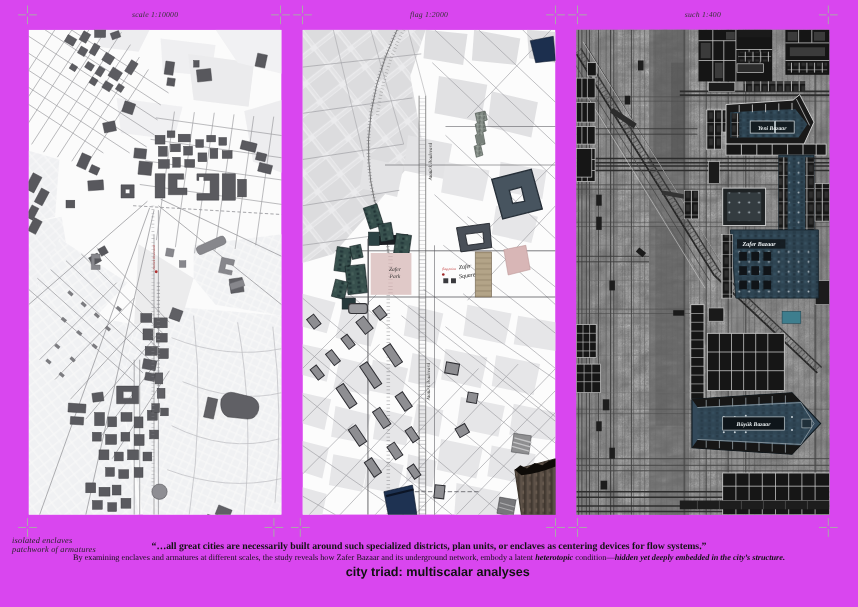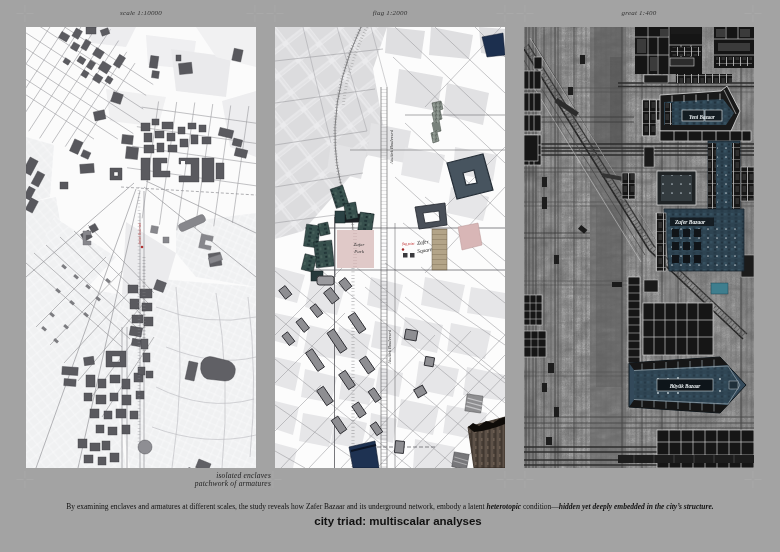--- a/index.html
+++ b/index.html
@@ -1,19 +1,19 @@
 <!DOCTYPE html>
 <html><head>
 <meta charset="utf-8">
 <style>
   html,body{margin:0;padding:0;background:#ffffff;}
-  #board{position:relative;width:780px;height:552px;background:#a3a3a3;overflow:hidden;font-family:"Liberation Serif",serif;}
+  #board{position:relative;width:780px;height:552px;background:#d946ef;overflow:hidden;font-family:"Liberation Serif",serif;}
   .abs{position:absolute;}
   .scalelabel{position:absolute;top:9px;font-style:italic;font-size:7px;letter-spacing:.2px;color:#333;text-align:center;width:230px;}
-  .cap{position:absolute;font-style:italic;font-size:7.5px;line-height:8px;color:#222;text-align:right;width:260px;letter-spacing:.2px;}
+  .cap{position:absolute;font-style:italic;font-size:7.5px;line-height:8px;color:#222;text-align:left;width:260px;letter-spacing:.2px;margin-top:16px;}
 </style>
 </head>
 <body>
 <div id="board">
 
 <svg class="abs" style="left:0;top:0;" width="780" height="552" viewBox="0 0 780 552">
   <g stroke="#a9a9a9" stroke-width="0.9" fill="none">
     <g id="cross">
       <path d="M25 5 V12 M25 15 V22 M16.5 13.5 H23.5 M26.5 13.5 H33.5"></path>
     </g>
@@ -28,21 +28,21 @@
     <use href="#cross" x="480" y="466"></use>
     <use href="#cross" x="500" y="466"></use>
     <use href="#cross" x="728" y="466"></use>
   </g>
 </svg>
 
 <div class="scalelabel" style="left:26px;">scale 1:10000</div>
 
 <div class="scalelabel" style="left:275px;">flag 1:2000</div>
 
-<div class="scalelabel" style="left:524px;">great 1:400</div>
+<div class="scalelabel" style="left:524px;">such 1:400</div>
 
 <svg class="abs" style="left:26px;top:27px;" width="230" height="441" viewBox="0 0 230 441" id="p1">
   <defs>
     <pattern id="fab1" width="7" height="7" patternUnits="userSpaceOnUse" patternTransform="rotate(24)">
       <rect width="7" height="7" fill="#fafafa"></rect>
       <rect x="0.3" y="0.3" width="6.2" height="6.2" fill="#eff0f2"></rect>
     </pattern>
     <pattern id="fab2" width="8" height="8" patternUnits="userSpaceOnUse" patternTransform="rotate(-38)">
       <rect width="8" height="8" fill="#fafafa"></rect>
       <rect x="0.3" y="0.3" width="7.2" height="7.2" fill="#eff0f2"></rect>
@@ -705,18 +705,19 @@
     <rect x="55" y="200" width="8" height="5" transform="rotate(40 59 202)"></rect>
     <rect x="88" y="255" width="10" height="5"></rect>
     <rect x="120" y="253" width="14" height="12" stroke="#cfcfcf" stroke-width="0.5"></rect>
   </g>
 </svg>
 
 <div class="cap" style="left:11px;top:472px;">isolated enclaves<br>patchwork of armatures</div>
 
 
 
+<div class="abs" style="left:0;top:491px;width:780px;text-align:center;font-weight:bold;font-size:8.9px;color:#111;">“…all great cities are necessarily built around such specialized districts, plan units, or enclaves as centering devices for flow systems.”</div>
 
 <div class="abs" style="left:0;top:501.5px;width:780px;text-align:center;font-size:7.5px;color:#111;">By examining enclaves and armatures at different scales, the study reveals how Zafer Bazaar and its underground network, embody a latent <b><i>heterotopic</i></b> condition—<b><i>hidden yet deeply embedded in the city’s structure.</i></b></div>
 
 <div class="abs" style="left:8px;top:515px;width:780px;text-align:center;font-family:'Liberation Sans',sans-serif;font-weight:bold;font-size:11.5px;color:#111;">city triad: multiscalar analyses</div>
 
 </div>
 
 </body></html>

